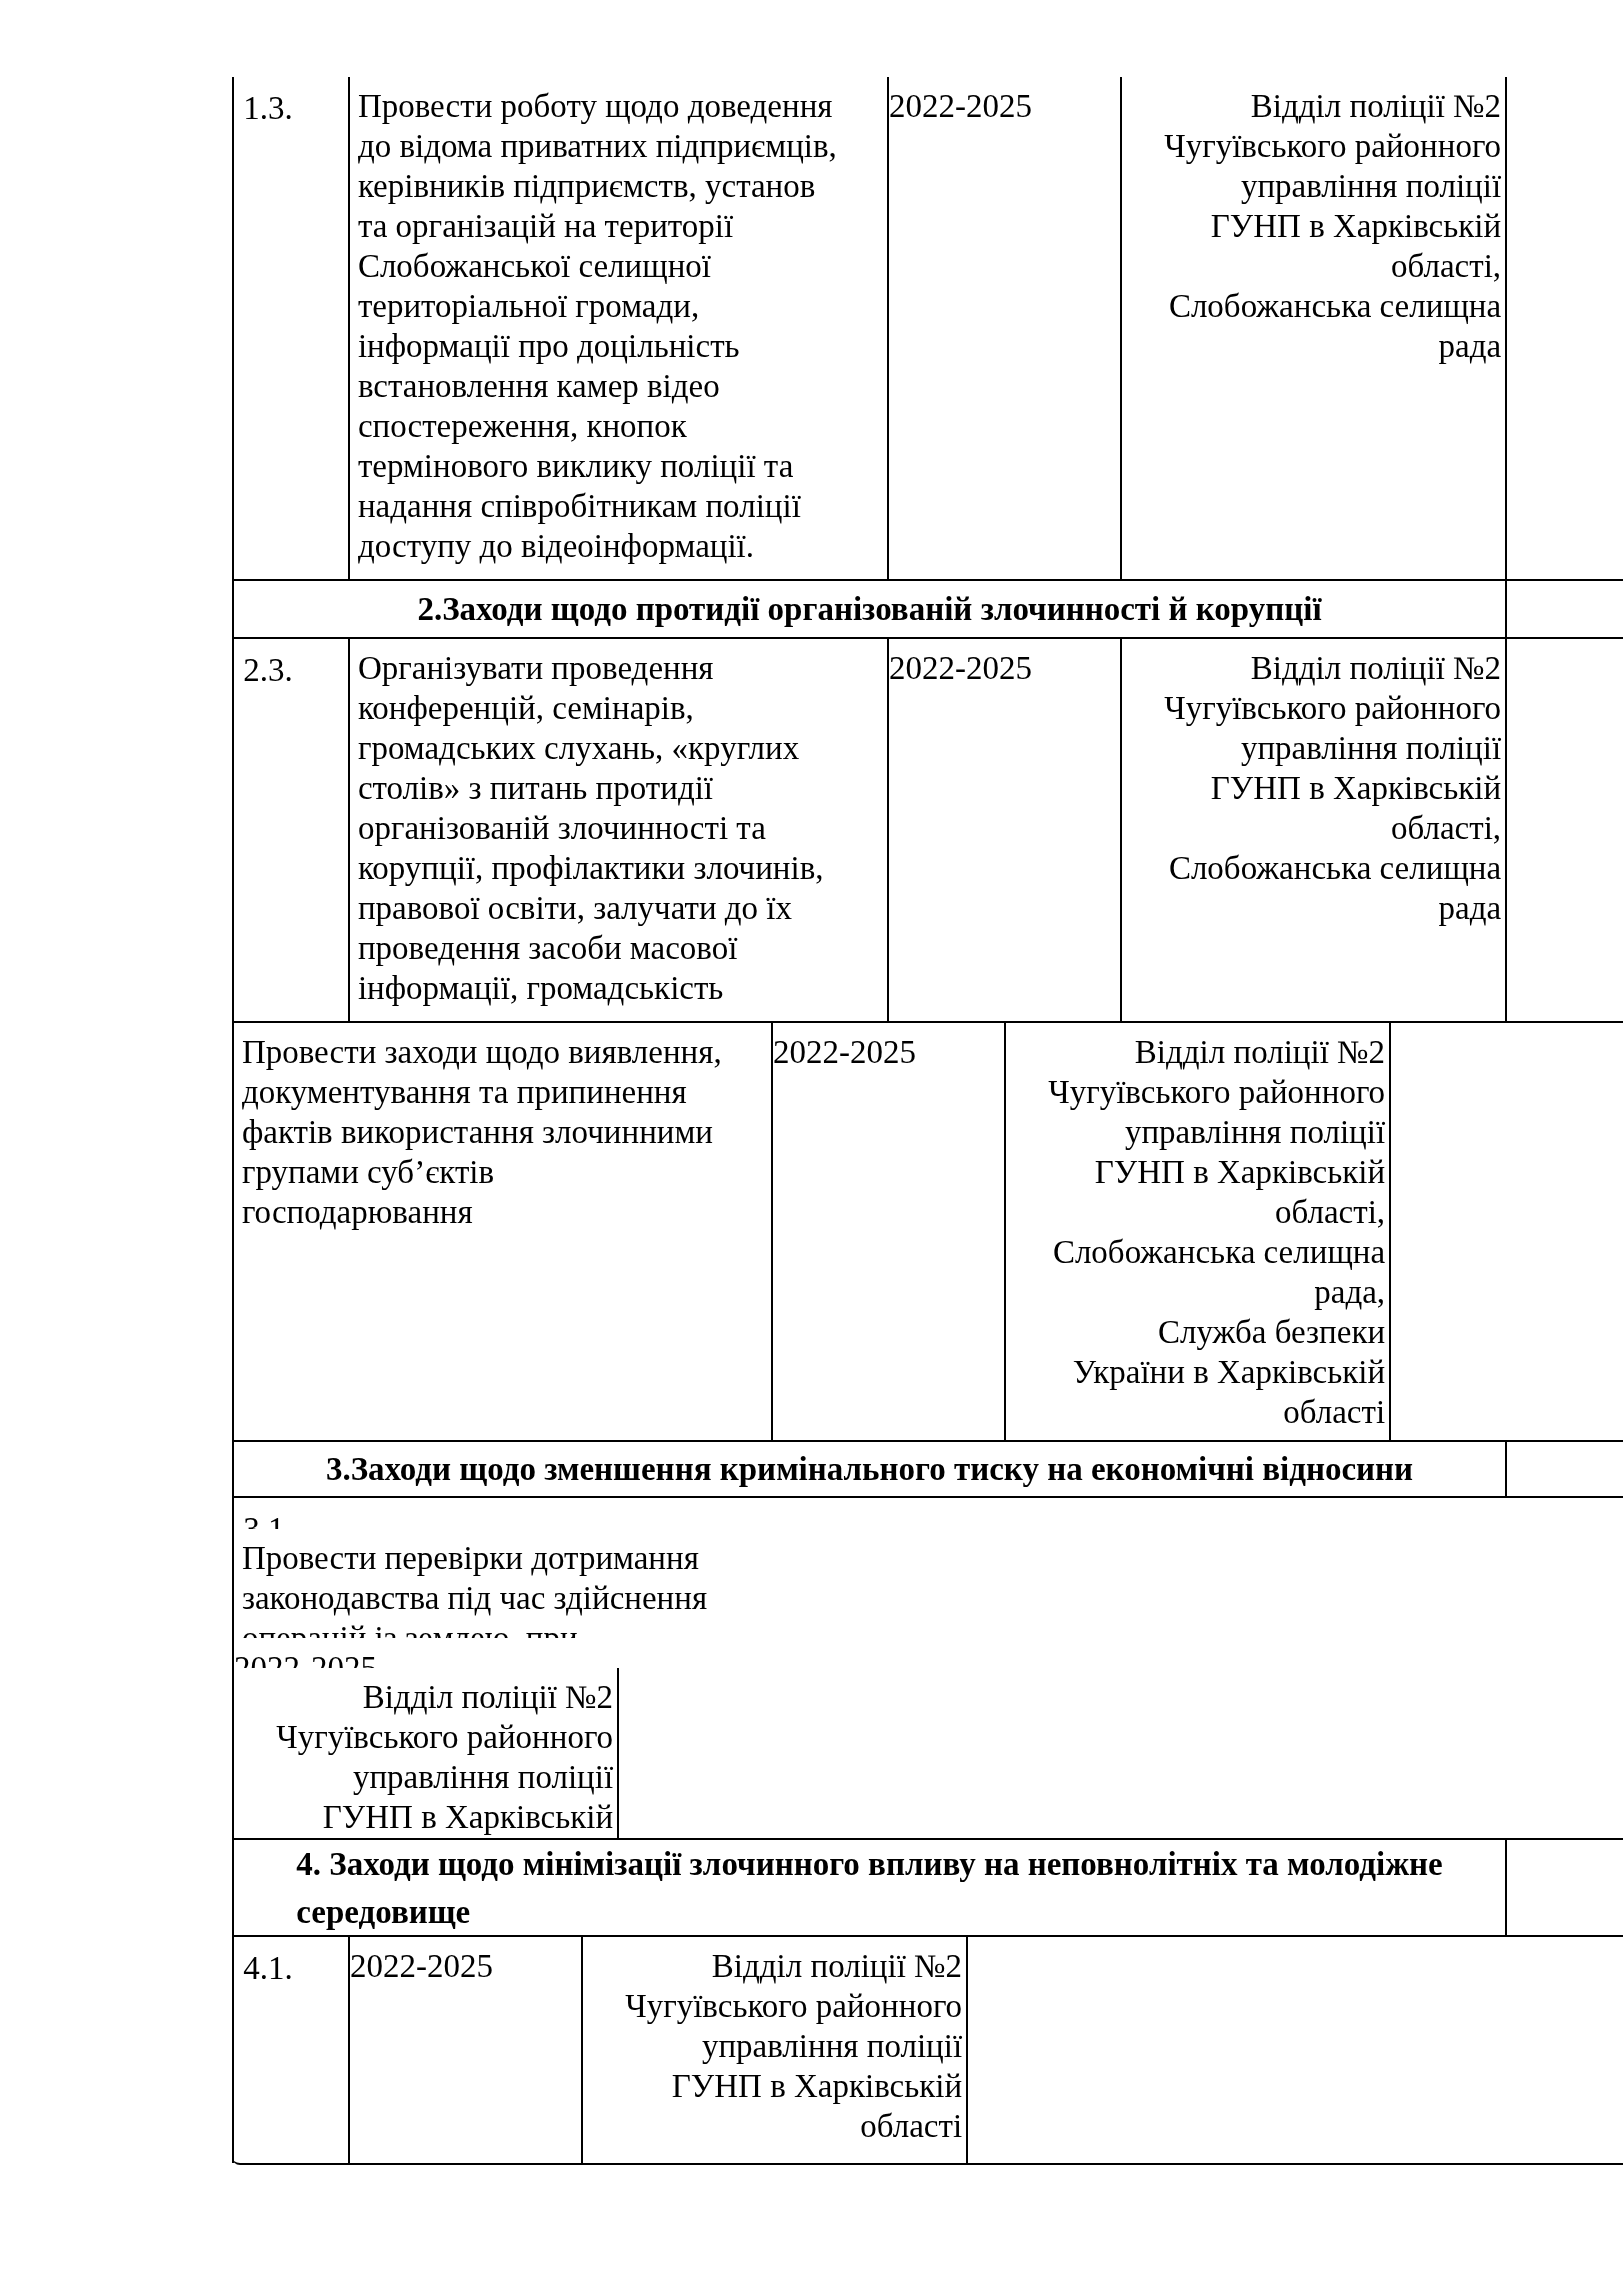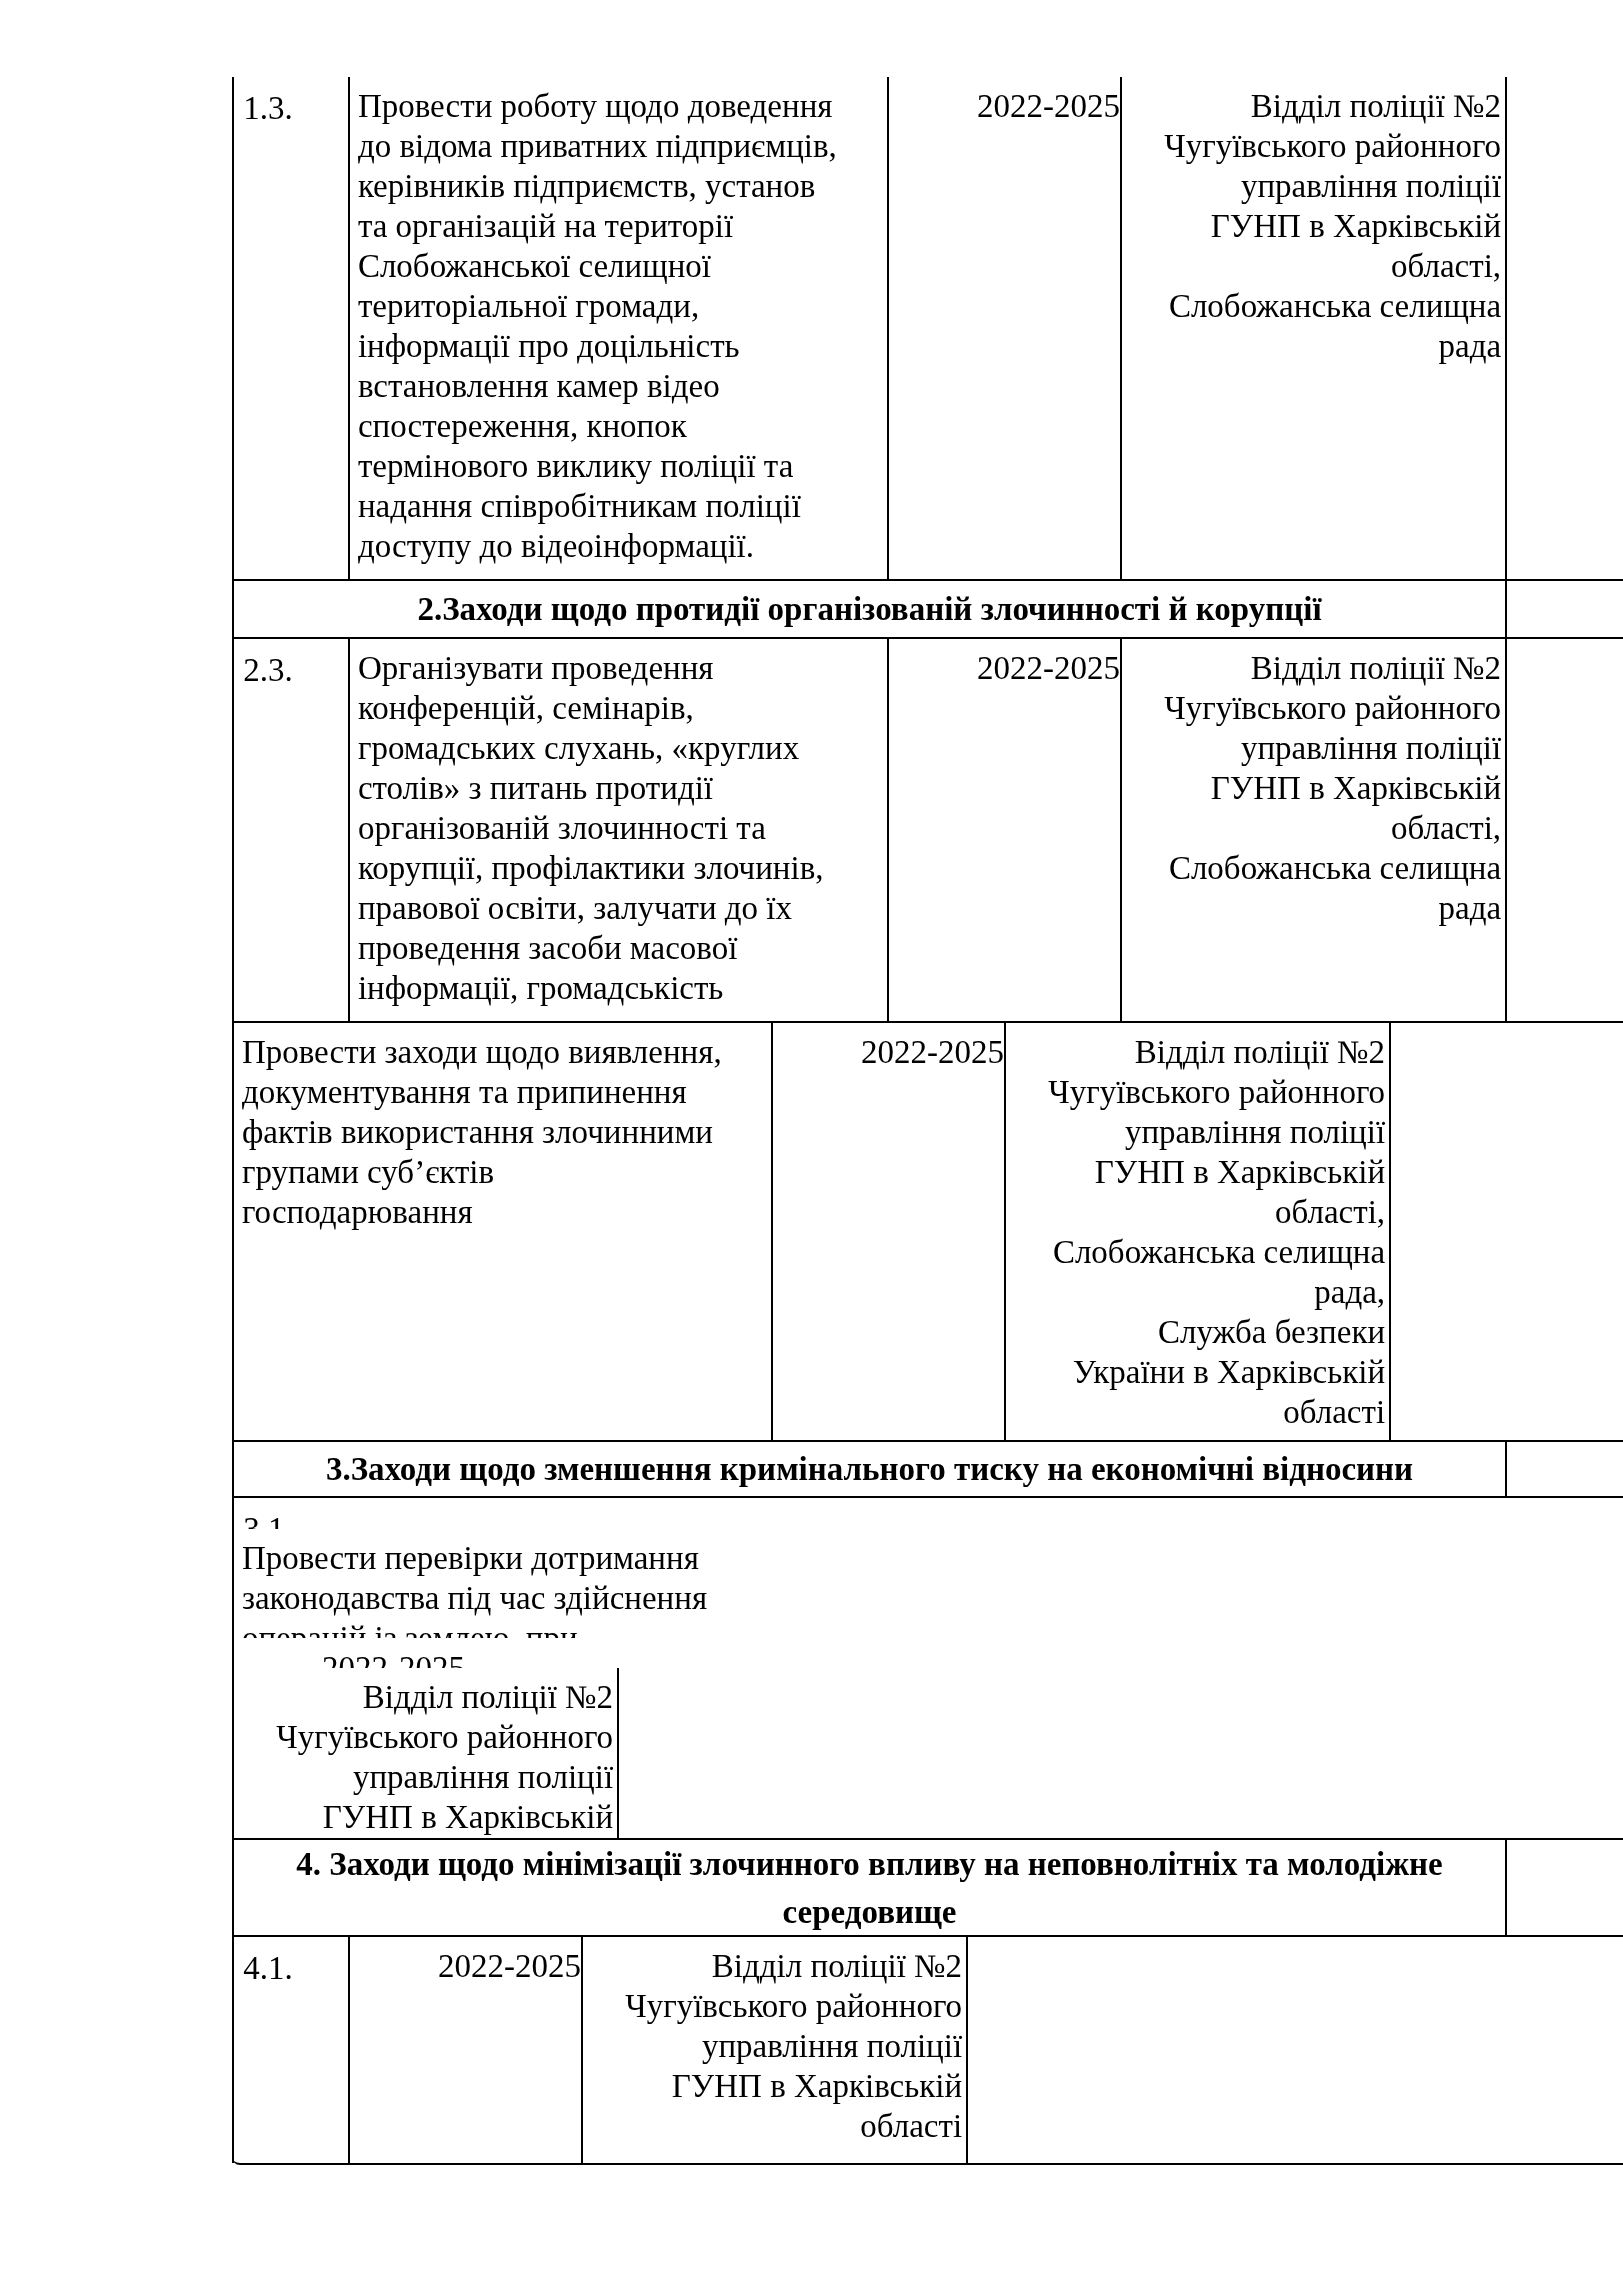--- a/index.html
+++ b/index.html
@@ -44,35 +44,35 @@
     white-space:pre-line;
     text-align:left;
   }
   .cell-task.justify {
     white-space:normal;
     text-align:justify;
   }
   .cell-period {
     font-size:33px; line-height:40px;
     padding-top:9.2px;
-    text-align:right;
+    text-align:left;
   }
   .cell-resp {
     font-size:33px; line-height:40px;
     padding:9.2px 3.9px 0 3.9px;
     text-align:right;
     white-space:pre-line;
   }
   .section-cell {
     width:1275px;
     border-left:2px solid #000;
     border-right:2px solid #000;
     display:flex; align-items:center; justify-content:center;
     font-size:33px; font-weight:bold; line-height:48px;
-    text-align:center;
+    text-align:left;
     white-space:pre-line;
   }
 </style>
 </head>
 <body>
 
 <div class="page">
   <div class="doc-table">
 
     <div class="t-row row0" style="border-top:none;">

